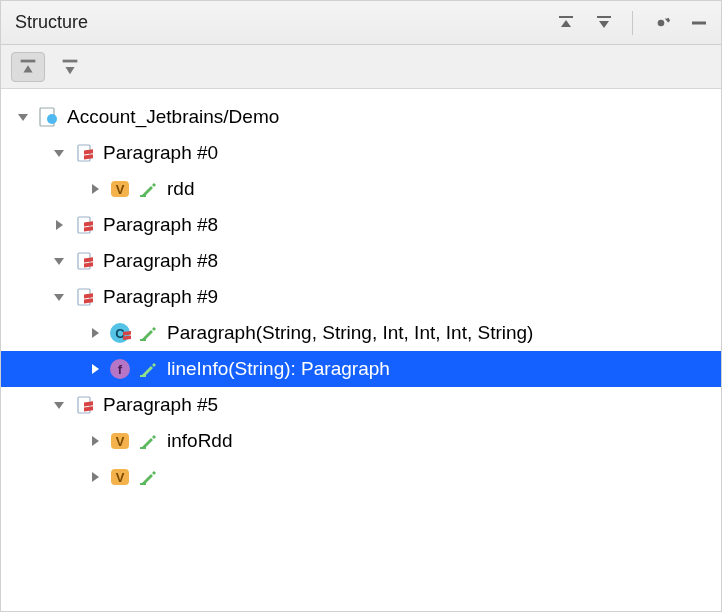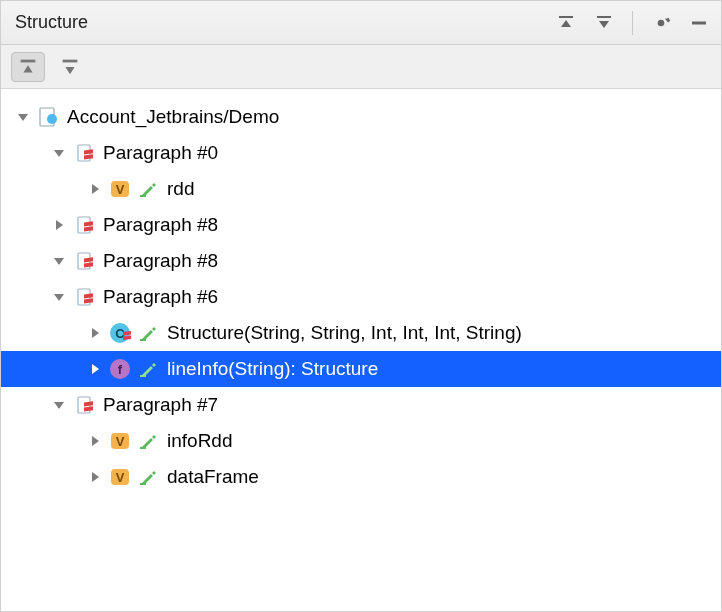--- a/index.html
+++ b/index.html
@@ -262,21 +262,21 @@
           <polygon points="1,3 11,3 6,10" fill="#7d7d7d"></polygon>
         </svg>
       </span>
       <span class="item-icon">
         <svg width="22" height="22" viewBox="0 0 22 22">
       <rect x="5" y="3" width="12" height="16" rx="1" fill="#fff" stroke="#9bb2c9" stroke-width="1.2"></rect>
       <rect x="11" y="10" width="9" height="4" fill="#d84343" transform="skewY(-8)"></rect>
       <rect x="11" y="15" width="9" height="4" fill="#d84343" transform="skewY(-8)"></rect>
     </svg>
       </span>
-      <span class="label">Paragraph #6</span>
+      <span class="label">Paragraph #9</span>
     </div>
     <div class="row">
       <span class="indent" style="width: 86px;"></span>
       <span class="disclosure">
         <svg width="12" height="12" viewBox="0 0 12 12">
           <polygon points="3,1 10,6 3,11" fill="#7d7d7d"></polygon>
         </svg>
       </span>
       <span class="item-icon">
         <svg width="22" height="22" viewBox="0 0 22 22">
@@ -286,21 +286,21 @@
       <rect x="14" y="16.5" width="8" height="3.5" fill="#d84343" transform="skewY(-8)"></rect>
     </svg>
       </span>
       <span class="tag-icon">
         <svg width="16" height="16" viewBox="0 0 16 16">
       <path d="M2 14 L11 5 L13 7 L4 16 L2 16 Z" fill="#5cb85c"></path>
       <path d="M12 4 L14 6 L16 4 L14 2 Z" fill="#5cb85c"></path>
       <rect x="0" y="14" width="6" height="2" fill="#5cb85c"></rect>
     </svg>
       </span>
-      <span class="label">Structure(String, String, Int, Int, Int, String)</span>
+      <span class="label">Paragraph(String, String, Int, Int, Int, String)</span>
     </div>
     <div class="row selected">
       <span class="indent" style="width: 86px;"></span>
       <span class="disclosure">
         <svg width="12" height="12" viewBox="0 0 12 12">
           <polygon points="3,1 10,6 3,11" fill="#fff"></polygon>
         </svg>
       </span>
       <span class="item-icon">
         <svg width="22" height="22" viewBox="0 0 22 22">
@@ -308,37 +308,37 @@
       <text x="11" y="16" text-anchor="middle" font-size="13" font-family="Arial" fill="#4a1f58" font-weight="bold">f</text>
     </svg>
       </span>
       <span class="tag-icon">
         <svg width="16" height="16" viewBox="0 0 16 16">
       <path d="M2 14 L11 5 L13 7 L4 16 L2 16 Z" fill="#8fe08a"></path>
       <path d="M12 4 L14 6 L16 4 L14 2 Z" fill="#8fe08a"></path>
       <rect x="0" y="14" width="6" height="2" fill="#8fe08a"></rect>
     </svg>
       </span>
-      <span class="label">lineInfo(String): Structure</span>
-    </div>
-    <div class="row">
-      <span class="indent" style="width: 50px;"></span>
-      <span class="disclosure">
-        <svg width="12" height="12" viewBox="0 0 12 12">
-          <polygon points="1,3 11,3 6,10" fill="#7d7d7d"></polygon>
-        </svg>
-      </span>
-      <span class="item-icon">
-        <svg width="22" height="22" viewBox="0 0 22 22">
-      <rect x="5" y="3" width="12" height="16" rx="1" fill="#fff" stroke="#9bb2c9" stroke-width="1.2"></rect>
-      <rect x="11" y="10" width="9" height="4" fill="#d84343" transform="skewY(-8)"></rect>
-      <rect x="11" y="15" width="9" height="4" fill="#d84343" transform="skewY(-8)"></rect>
-    </svg>
-      </span>
-      <span class="label">Paragraph #7</span>
+      <span class="label">lineInfo(String): Paragraph</span>
+    </div>
+    <div class="row">
+      <span class="indent" style="width: 50px;"></span>
+      <span class="disclosure">
+        <svg width="12" height="12" viewBox="0 0 12 12">
+          <polygon points="1,3 11,3 6,10" fill="#7d7d7d"></polygon>
+        </svg>
+      </span>
+      <span class="item-icon">
+        <svg width="22" height="22" viewBox="0 0 22 22">
+      <rect x="5" y="3" width="12" height="16" rx="1" fill="#fff" stroke="#9bb2c9" stroke-width="1.2"></rect>
+      <rect x="11" y="10" width="9" height="4" fill="#d84343" transform="skewY(-8)"></rect>
+      <rect x="11" y="15" width="9" height="4" fill="#d84343" transform="skewY(-8)"></rect>
+    </svg>
+      </span>
+      <span class="label">Paragraph #5</span>
     </div>
     <div class="row">
       <span class="indent" style="width: 86px;"></span>
       <span class="disclosure">
         <svg width="12" height="12" viewBox="0 0 12 12">
           <polygon points="3,1 10,6 3,11" fill="#7d7d7d"></polygon>
         </svg>
       </span>
       <span class="item-icon">
         <svg width="22" height="22" viewBox="0 0 22 22">
@@ -368,15 +368,14 @@
       <text x="11" y="16" text-anchor="middle" font-size="13" font-family="Arial" fill="#7a4b00" font-weight="bold">V</text>
     </svg>
       </span>
       <span class="tag-icon">
         <svg width="16" height="16" viewBox="0 0 16 16">
       <path d="M2 14 L11 5 L13 7 L4 16 L2 16 Z" fill="#5cb85c"></path>
       <path d="M12 4 L14 6 L16 4 L14 2 Z" fill="#5cb85c"></path>
       <rect x="0" y="14" width="6" height="2" fill="#5cb85c"></rect>
     </svg>
       </span>
-      <span class="label">dataFrame</span>
     </div>
   </div>
 
 </body></html>

